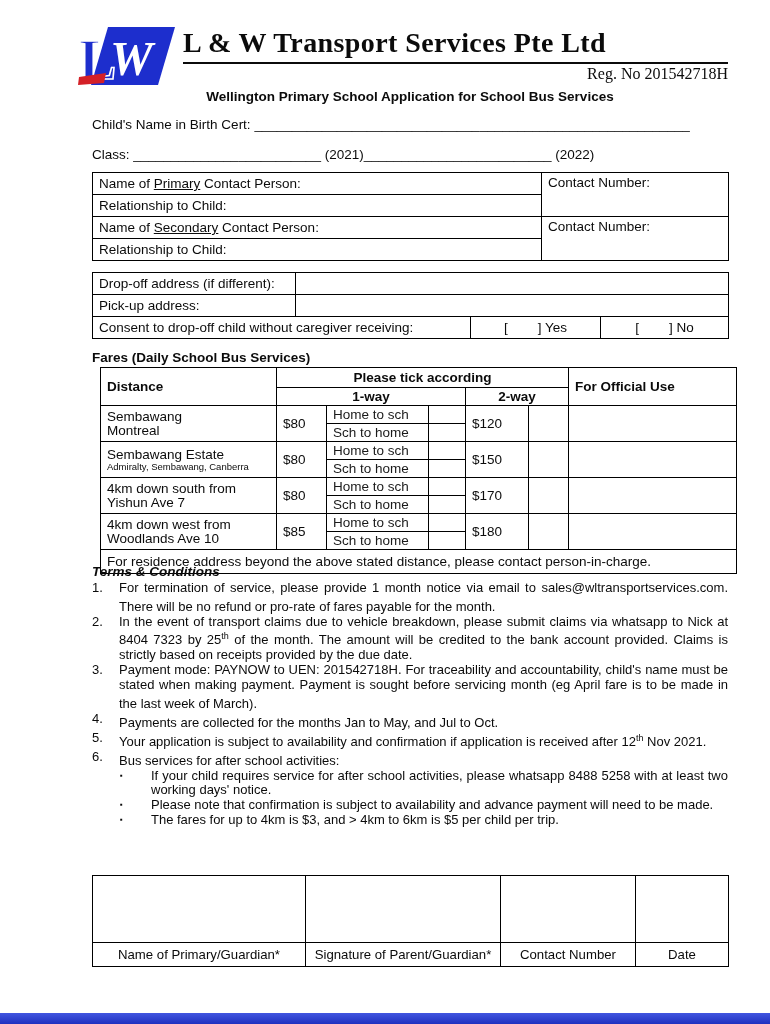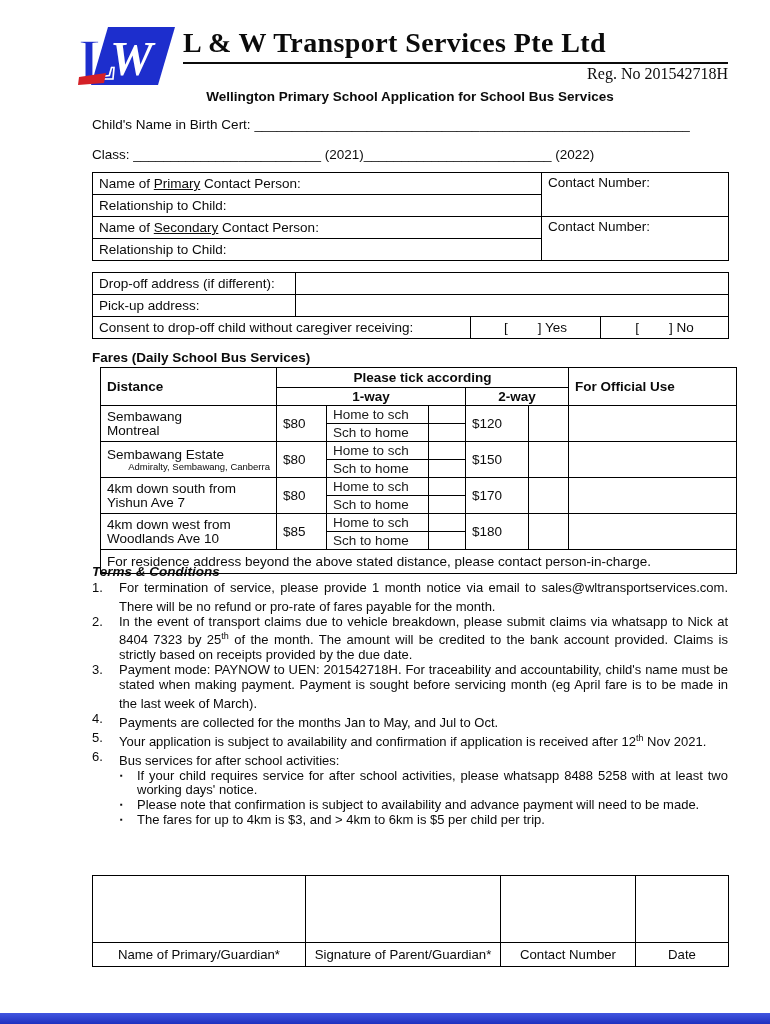--- a/index.html
+++ b/index.html
@@ -31,33 +31,33 @@
   .opt-cell{text-align:center;white-space:pre;}
 
   .fares-heading{left:92px;top:350px;font-weight:bold;font-size:13.5px;}
   .fares-table{left:100px;top:367px;}
   .fares-table td{height:15px;padding:0 4px;font-size:13px;}
   .fh1 td{height:17px;font-weight:bold;text-align:center;}
   .fh2 td{height:15px;font-weight:bold;text-align:center;font-size:12.5px;}
   td.fh-distance{vertical-align:top;text-align:left;padding:2px 0 0 6px;}
   td.fh-official{vertical-align:top;text-align:left;padding:2px 0 0 6px;}
   td.dist{vertical-align:middle;padding-left:6px;line-height:14px;}
-  .dist .small{font-size:9.5px;line-height:10px;text-align:right;}
+  .dist .small{font-size:9.5px;line-height:10px;}
   td.price{padding-left:8px;}
   td.tick-label{font-size:8.5px;padding-left:5px;color:#1a1a1a;}
   td.footnote{height:21px;font-size:13.2px;padding-left:6px;}
 
   .terms-heading{left:92px;top:564px;font-weight:bold;font-size:13.5px;font-style:italic;}
   .terms-body{left:92px;top:581px;width:636px;font-size:13px;line-height:14.7px;}
   .t-item{display:flex;}
   .t-num{width:27px;flex:none;}
   .t-text{flex:1;text-align:justify;}
   .t-bullet{display:flex;margin-left:28px;}
   .b-marker{width:17px;flex:none;font-size:8px;line-height:14.7px;}
-  .b-text{flex:1;text-align:justify;}
+  .b-text{flex:1;text-align:justify;margin-left:14px;}
   sup{font-size:9px;}
 
   .sig-table{left:92px;top:875px;}
   .sig-table td.blank{height:64px;}
   .sig-table td.lbl{height:21px;text-align:center;font-size:13.2px;padding:1px 2px;}
 
   .footer-bar{left:0;top:1013px;width:770px;height:11px;background:linear-gradient(#4156e0,#1f30bf);}
 </style>
 </head>
 <body>

